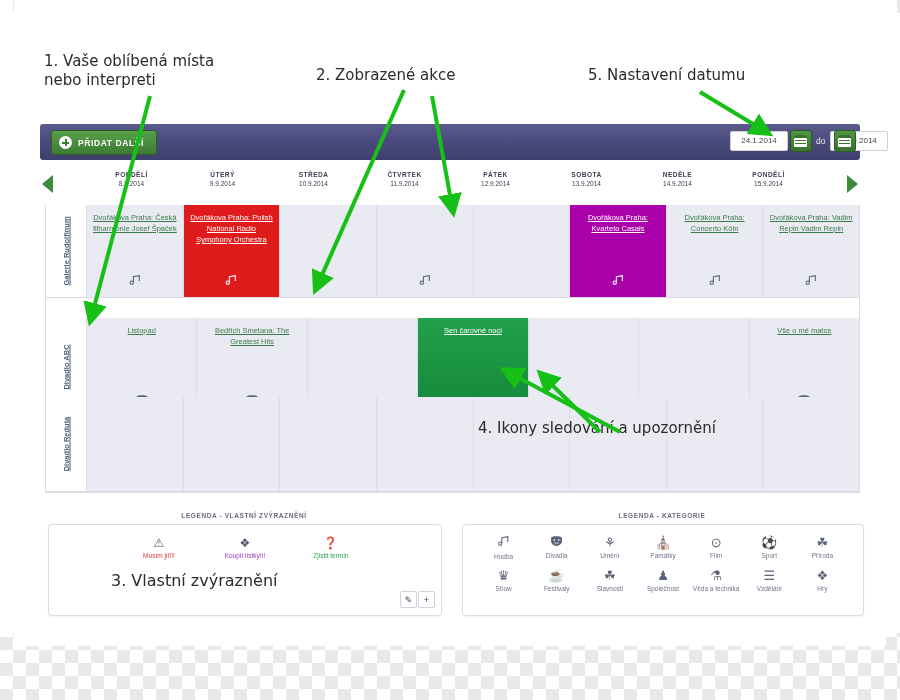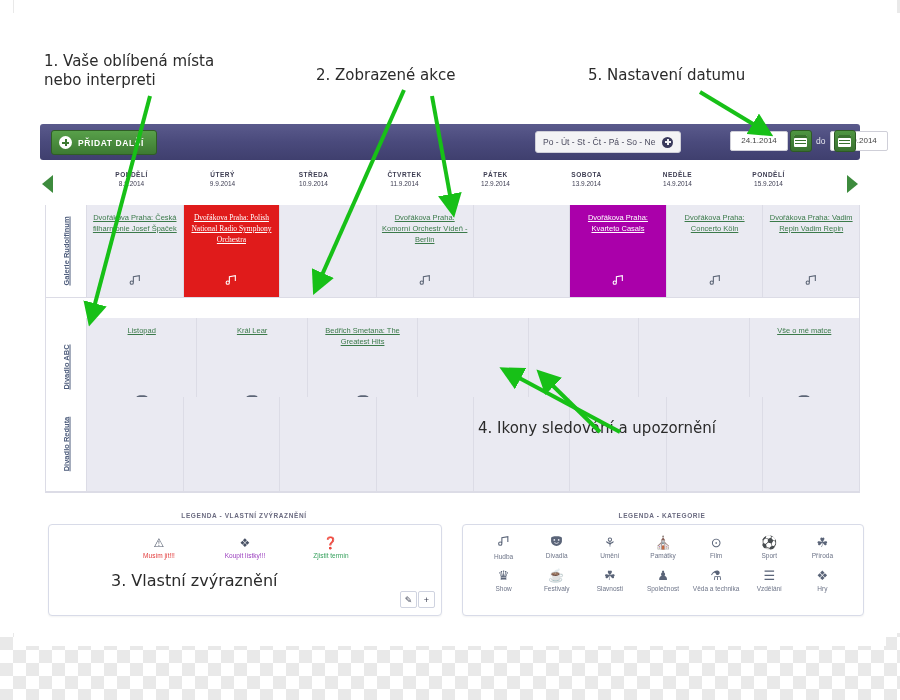--- a/index.html
+++ b/index.html
@@ -119,21 +119,21 @@
   .cell .bar{position:absolute;left:0;top:0;width:100%;height:4px;}
   .evt{
     position:absolute;left:0;top:0;width:100%;height:100%;
     box-sizing:border-box;padding:7px 5px 0 5px;text-align:center;
   }
   .evt a{
     font-size:7.5px;line-height:11px;color:#3b7a4a;text-decoration:underline;
     cursor:pointer;display:block;
   }
   .evt.red{background:#e01b1b;}
-  .evt.red a{color:#ffffff;font-family:Liberation Serif, serif;}
+  .evt.red a{color:#ffffff;}
   .evt.purple{background:#aa00aa;}
   .evt.purple a{color:#ffffff;}
   .evt.green{background:linear-gradient(180deg,#22a04a 0%,#13873a 100%);}
   .evt.green a{color:#ffffff;}
   .catico{
     position:absolute;left:50%;transform:translateX(-50%);bottom:8px;
     font-size:11px;color:#5c6576;line-height:1;
   }
   .evt.red .catico,.evt.purple .catico,.evt.green .catico{color:#ffffff;}
   .watchrow{
@@ -190,24 +190,20 @@
 
 <div class="plate"></div>
 <div class="plate2"></div>
 
 <div class="toolbar">
   <div class="add-btn">
     <span class="plus-circle"></span>
     <span>PŘIDAT DALŠÍ</span>
   </div>
 
-  <div class="daysel">
-    <span>Po - Út - St - Čt - Pá - So - Ne</span>
-    <span class="pc"></span>
-  </div>
 
   <span class="lbl-od" style="left:710px">od</span>
   <div class="dateinput" style="left:690px">24.1.2014</div>
   <div class="calbtn" style="left:750px">
       <i></i>
     </div>
 
   <span class="lbl-od" style="left:776px">do</span>
   <div class="dateinput" style="left:790px">28.9.2014</div>
   <div class="calbtn" style="left:794px;left:795px;top:6px;left:794px" id="calto">
@@ -273,21 +269,20 @@
           <div class="evt red">
             <a>Dvořákova Praha: Polish National Radio Symphony Orchestra</a>
             <div class="catico"><svg width="13" height="13" viewBox="0 0 24 24">
                 <path d="M6 19a3 3 0 1 0 0-6 3 3 0 0 0 0 6zm3-4V5l11-2v10" stroke="currentColor" stroke-width="2" fill="none"></path>
               </svg></div>
           </div>
         </div>
         <div class="cell"></div>
         <div class="cell">
           <div class="evt">
-            <a>Dvořákova Praha: Komorní Orchestr Vídeň - Berlín</a>
             <div class="catico"><svg width="13" height="13" viewBox="0 0 24 24">
                 <path d="M6 19a3 3 0 1 0 0-6 3 3 0 0 0 0 6zm3-4V5l11-2v10" stroke="currentColor" stroke-width="2" fill="none"></path>
               </svg></div>
           </div>
         </div>
         <div class="cell"></div>
         <div class="cell">
           <div class="bar" style="background: rgb(170, 0, 170);"></div>
           <div class="evt purple">
             <a>Dvořákova Praha: Kvarteto Casals</a>
@@ -325,41 +320,40 @@
             <div class="catico"><svg width="13" height="12" viewBox="0 0 24 20">
                 <path d="M2 4c0-2 4-3 10-3s10 1 10 3v6c0 5-5 9-10 9S2 15 2 10z" fill="currentColor"></path>
                 <circle cx="8" cy="8" r="1.6" fill="#eaeaf2"></circle>
                 <circle cx="16" cy="8" r="1.6" fill="#eaeaf2"></circle>
                 <path d="M8 13q4 3 8 0" stroke="#eaeaf2" stroke-width="1.6" fill="none"></path>
               </svg></div>
           </div>
         </div>
         <div class="cell">
           <div class="evt">
-            <a>Král Lear</a>
-            <div class="catico"><svg width="13" height="12" viewBox="0 0 24 20">
-                <path d="M2 4c0-2 4-3 10-3s10 1 10 3v6c0 5-5 9-10 9S2 15 2 10z" fill="currentColor"></path>
-                <circle cx="8" cy="8" r="1.6" fill="#eaeaf2"></circle>
-                <circle cx="16" cy="8" r="1.6" fill="#eaeaf2"></circle>
-                <path d="M8 13q4 3 8 0" stroke="#eaeaf2" stroke-width="1.6" fill="none"></path>
-              </svg></div>
-          </div>
-        </div>
-        <div class="cell">
-          <div class="evt">
             <a>Bedřich Smetana: The Greatest Hits</a>
             <div class="catico"><svg width="13" height="12" viewBox="0 0 24 20">
                 <path d="M2 4c0-2 4-3 10-3s10 1 10 3v6c0 5-5 9-10 9S2 15 2 10z" fill="currentColor"></path>
                 <circle cx="8" cy="8" r="1.6" fill="#eaeaf2"></circle>
                 <circle cx="16" cy="8" r="1.6" fill="#eaeaf2"></circle>
                 <path d="M8 13q4 3 8 0" stroke="#eaeaf2" stroke-width="1.6" fill="none"></path>
               </svg></div>
           </div>
         </div>
         <div class="cell"></div>
+        <div class="cell">
+          <div class="evt green">
+            <a>Sen čarovné noci</a>
+            <div class="watchrow">
+              <span>⚑</span>
+              <span>⚖</span>
+              <span>◉</span>
+            </div>
+          </div>
+        </div>
         <div class="cell"></div>
         <div class="cell"></div>
         <div class="cell">
           <div class="evt">
             <a>Vše o mé matce</a>
             <div class="catico"><svg width="13" height="12" viewBox="0 0 24 20">
                 <path d="M2 4c0-2 4-3 10-3s10 1 10 3v6c0 5-5 9-10 9S2 15 2 10z" fill="currentColor"></path>
                 <circle cx="8" cy="8" r="1.6" fill="#eaeaf2"></circle>
                 <circle cx="16" cy="8" r="1.6" fill="#eaeaf2"></circle>
                 <path d="M8 13q4 3 8 0" stroke="#eaeaf2" stroke-width="1.6" fill="none"></path>

